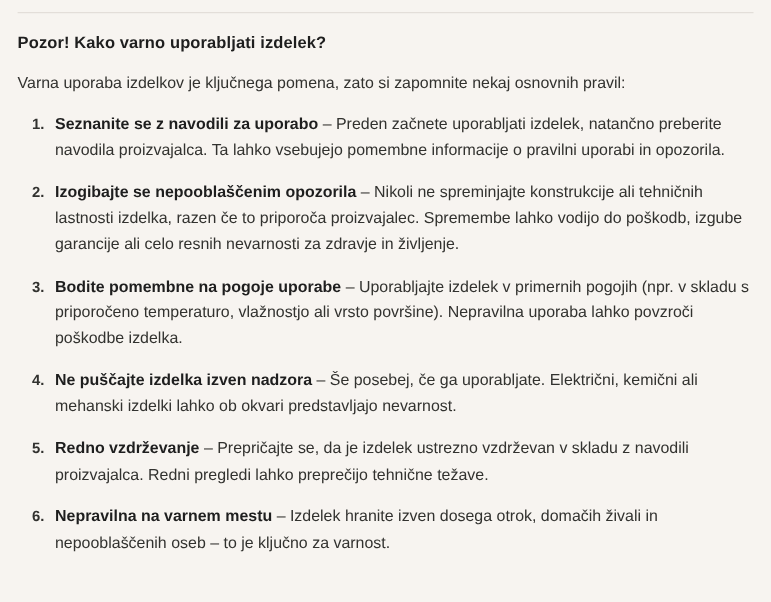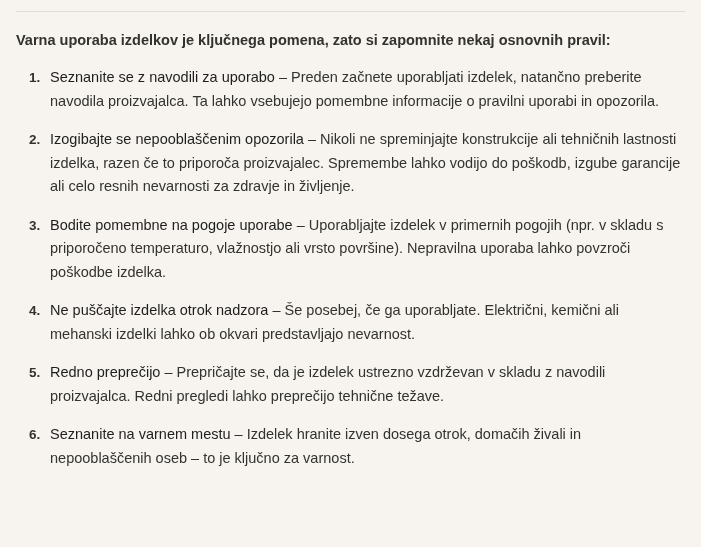--- a/index.html
+++ b/index.html
@@ -32,70 +32,70 @@
     font-weight: bold;
     color: #1e1e1e;
     margin: 19px 0 0 0;
     letter-spacing: 0.1px;
   }
   .intro {
     font-size: 14.5px;
     line-height: 1.55;
     color: #32322f;
     margin: 17px 0 0 0;
-    font-weight: bold;
   }
   ol.rules {
     margin: 15px 0 0 0;
     padding: 0 0 0 28px;
     list-style: decimal;
   }
   ol.rules > li {
     font-size: 14.5px;
     line-height: 1.62;
     color: #32322f;
     margin: 0 0 15px 0;
     padding-left: 6px;
   }
   ol.rules > li::marker {
     font-weight: bold;
     color: #32322f;
     font-size: 13.5px;
   }
   .rule-title {
-    font-weight: normal;
+    font-weight: bold;
     color: #1e1e1e;
   }
   .rule-body {
     color: #32322f;
     text-align: right;
   }
 </style>
 </head>
 <body>
 
 <div class="page">
   <hr class="top-rule">
 
+  <h2 class="heading">Pozor! Kako varno uporabljati izdelek?</h2>
 
   <p class="intro">Varna uporaba izdelkov je ključnega pomena, zato si zapomnite nekaj osnovnih pravil:</p>
 
   <ol class="rules">
     <li>
       <span class="rule-title">Seznanite se z navodili za uporabo</span><span class="rule-body"> – Preden začnete uporabljati izdelek, natančno preberite navodila proizvajalca. Ta lahko vsebujejo pomembne informacije o pravilni uporabi in opozorila.</span>
     </li>
     <li>
       <span class="rule-title">Izogibajte se nepooblaščenim opozorila</span><span class="rule-body"> – Nikoli ne spreminjajte konstrukcije ali tehničnih lastnosti izdelka, razen če to priporoča proizvajalec. Spremembe lahko vodijo do poškodb, izgube garancije ali celo resnih nevarnosti za zdravje in življenje.</span>
     </li>
     <li>
       <span class="rule-title">Bodite pomembne na pogoje uporabe</span><span class="rule-body"> – Uporabljajte izdelek v primernih pogojih (npr. v skladu s priporočeno temperaturo, vlažnostjo ali vrsto površine). Nepravilna uporaba lahko povzroči poškodbe izdelka.</span>
     </li>
     <li>
-      <span class="rule-title">Ne puščajte izdelka otrok nadzora</span><span class="rule-body"> – Še posebej, če ga uporabljate. Električni, kemični ali mehanski izdelki lahko ob okvari predstavljajo nevarnost.</span>
+      <span class="rule-title">Ne puščajte izdelka izven nadzora</span><span class="rule-body"> – Še posebej, če ga uporabljate. Električni, kemični ali mehanski izdelki lahko ob okvari predstavljajo nevarnost.</span>
     </li>
     <li>
-      <span class="rule-title">Redno preprečijo</span><span class="rule-body"> – Prepričajte se, da je izdelek ustrezno vzdrževan v skladu z navodili proizvajalca. Redni pregledi lahko preprečijo tehnične težave.</span>
+      <span class="rule-title">Redno vzdrževanje</span><span class="rule-body"> – Prepričajte se, da je izdelek ustrezno vzdrževan v skladu z navodili proizvajalca. Redni pregledi lahko preprečijo tehnične težave.</span>
     </li>
     <li>
-      <span class="rule-title">Seznanite na varnem mestu</span><span class="rule-body"> – Izdelek hranite izven dosega otrok, domačih živali in nepooblaščenih oseb – to je ključno za varnost.</span>
+      <span class="rule-title">Nepravilna na varnem mestu</span><span class="rule-body"> – Izdelek hranite izven dosega otrok, domačih živali in nepooblaščenih oseb – to je ključno za varnost.</span>
     </li>
   </ol>
 </div>
 
 </body></html>

